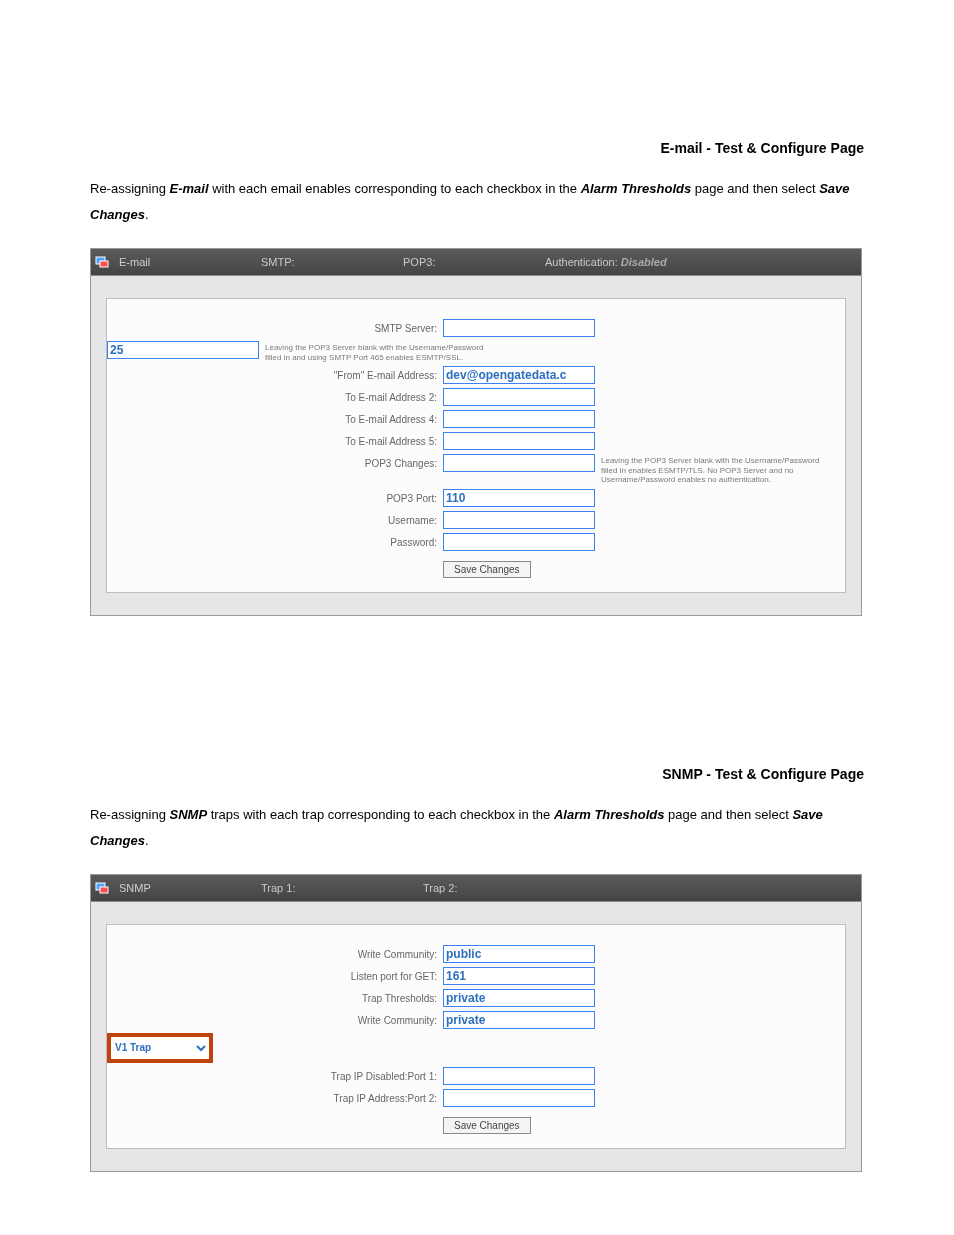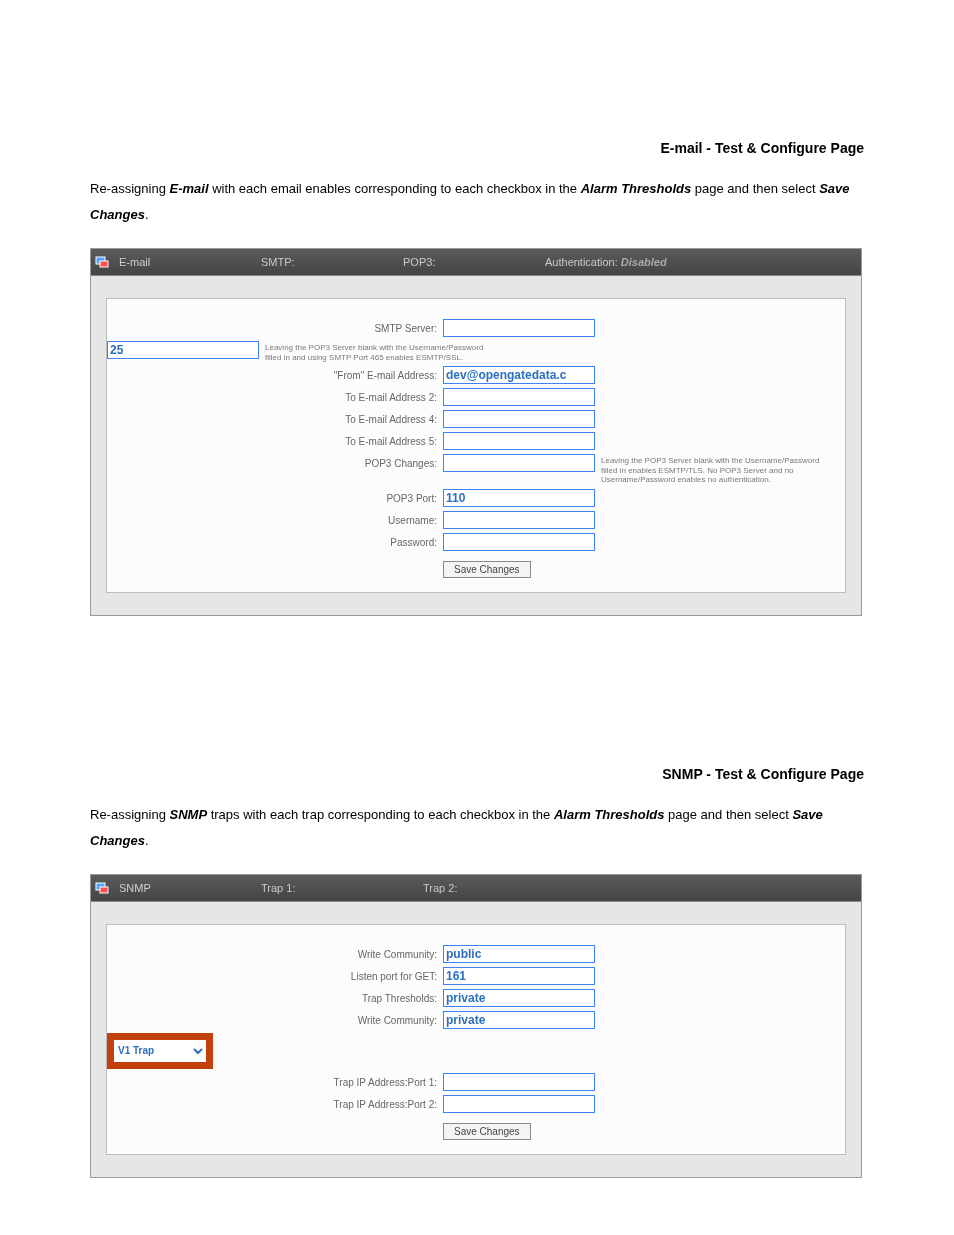--- a/index.html
+++ b/index.html
@@ -89,22 +89,22 @@
     height: 16px;
     border: 1px solid #3b82f6;
     background: #fff;
     font-size: 12px;
     padding: 0 2px;
     color: #2d6fbf;
     font-weight: bold;
   }
   .form-ctrl select {
     width: 106px;
-    height: 36px;
-    border: 7px solid #c2410c;
+    height: 30px;
+    border: 4px solid #c2410c;
     background: #fff;
     font-size: 10px;
     color: #2d6fbf;
     font-weight: bold;
   }
   .form-help {
     width: 230px;
     font-size: 8px;
     color: #7a7a7a;
     padding-left: 8px;
@@ -256,21 +256,21 @@
           <div class="form-ctrl"><input type="text" value="private" style=""></div>
         </div>
         <div class="form-row">
           <div class="form-ctrl">
             <select>
               <option selected="">V1 Trap</option>
             </select>
           </div>
         </div>
         <div class="form-row">
-          <div class="form-label">Trap IP Address:Port 1:</div>
+          <div class="form-label">Trap IP Disabled:Port 1:</div>
           <div class="form-ctrl"><input type="text" value="" style=""></div>
         </div>
         <div class="form-row">
           <div class="form-label">Trap IP Address:Port 2:</div>
           <div class="form-ctrl"><input type="text" value="" style=""></div>
         </div>
         <div class="btn-row">
           <div class="btn-slot">
             <button class="btn">Save Changes</button>
           </div>

